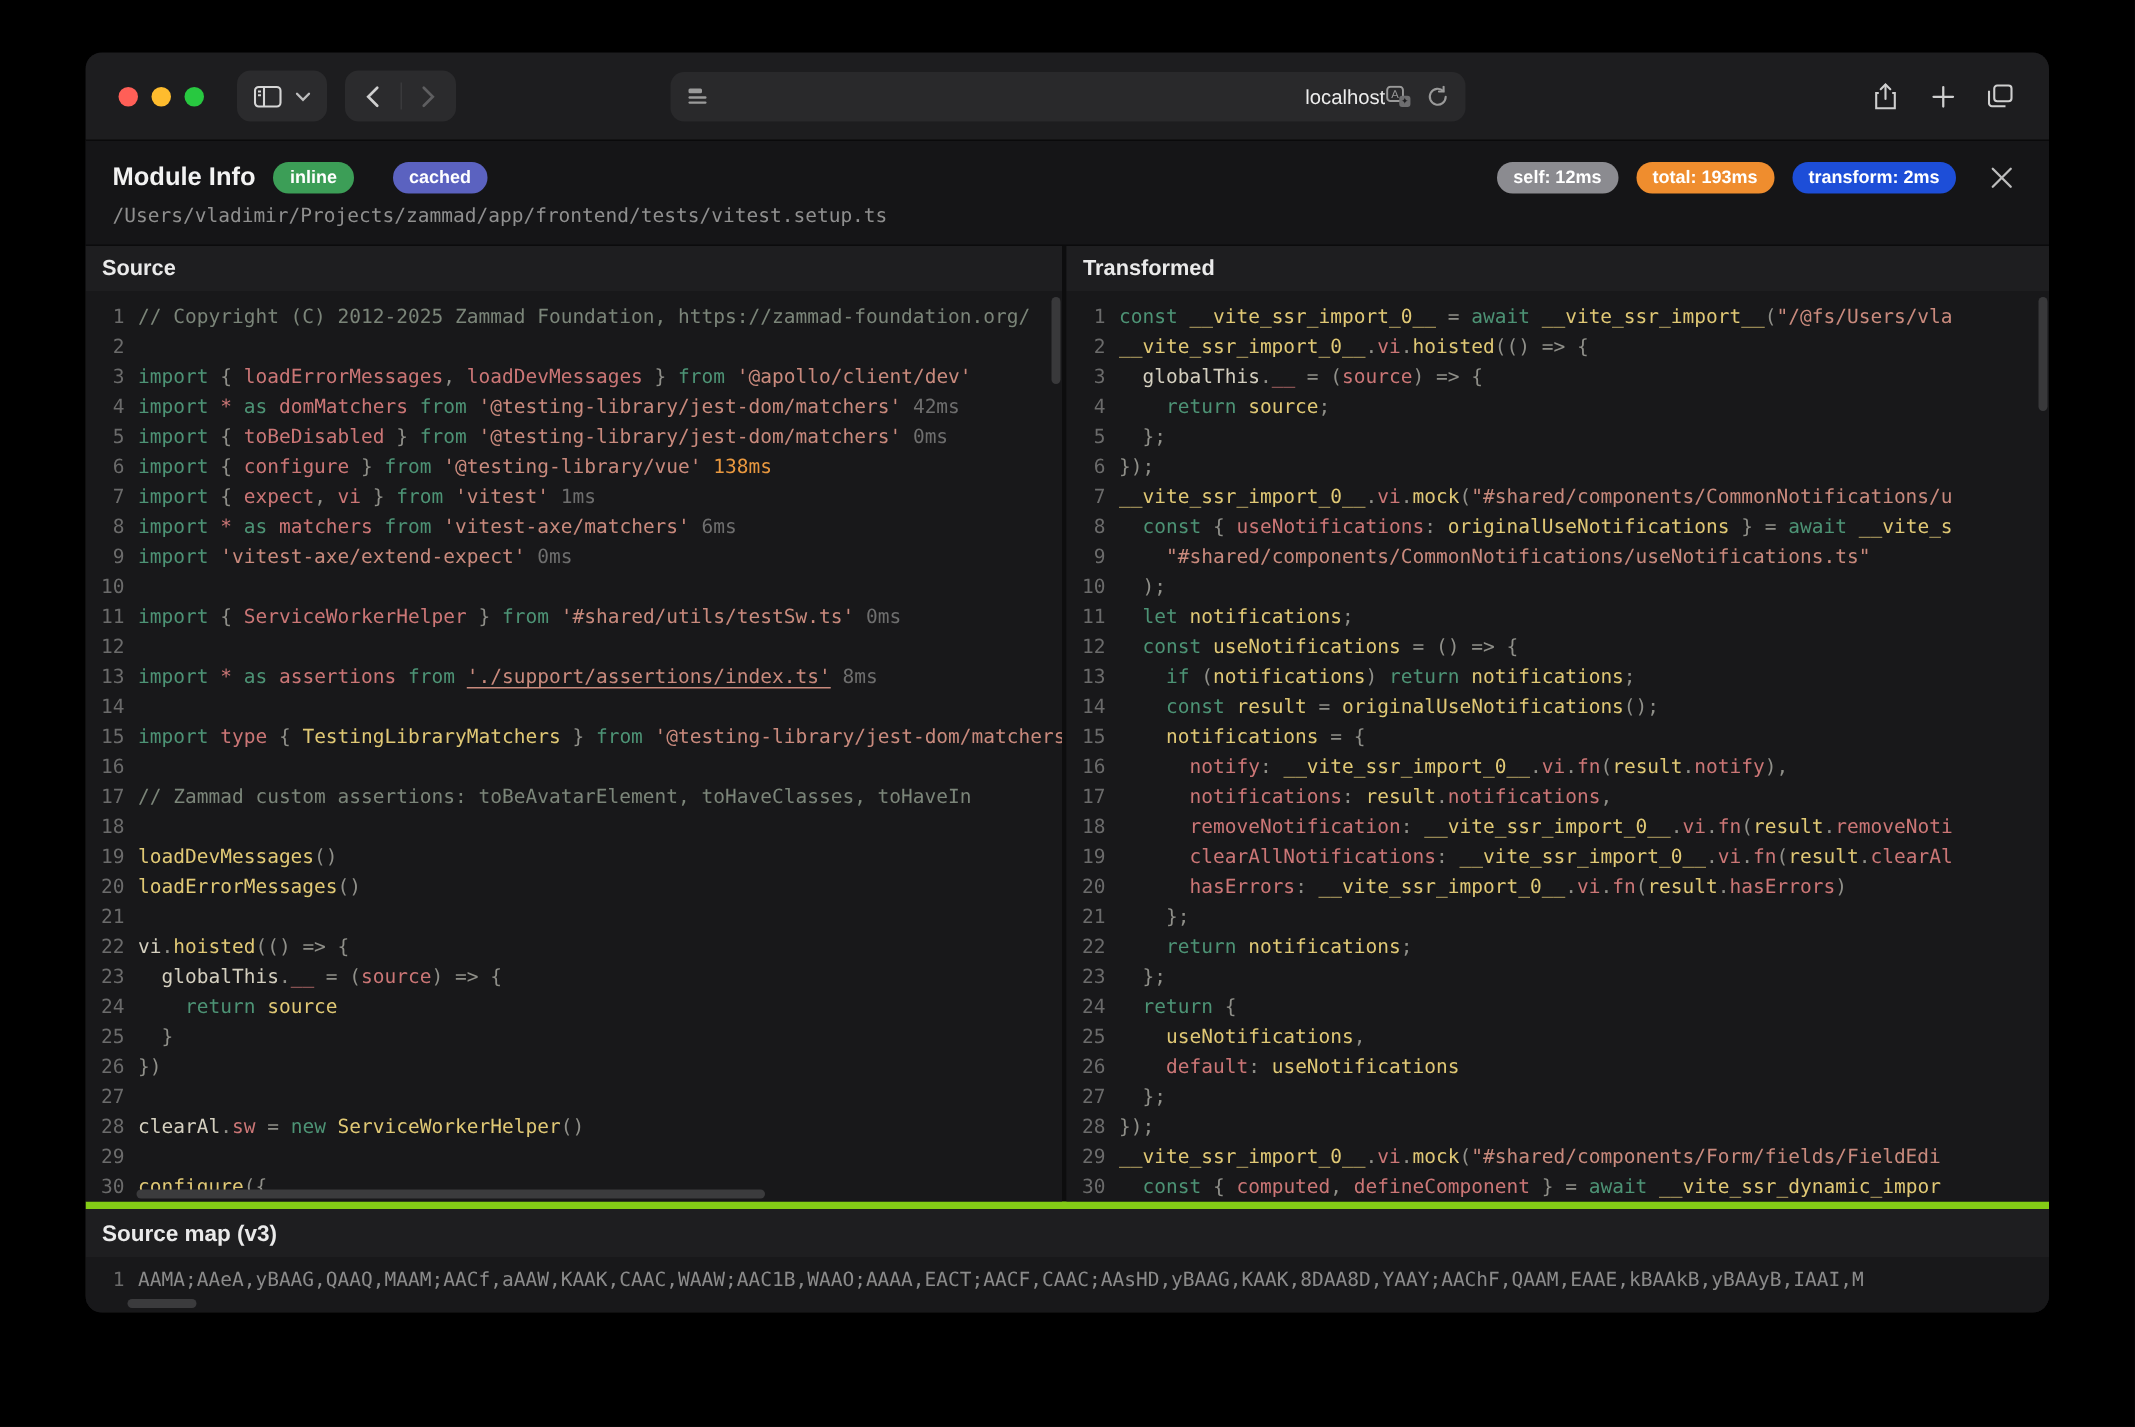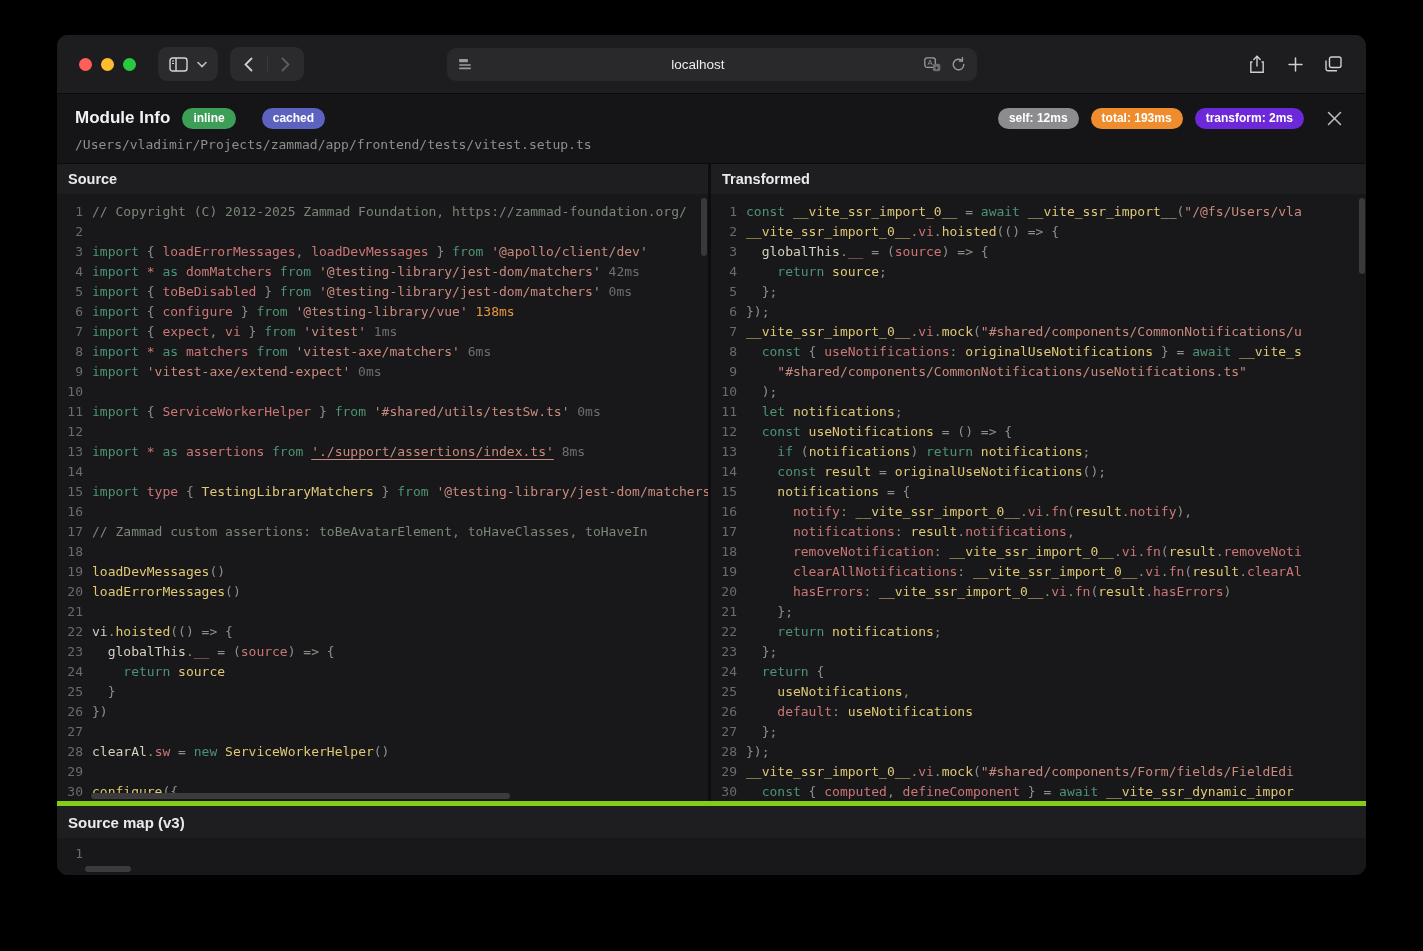--- a/index.html
+++ b/index.html
@@ -15,21 +15,21 @@
              align-items:center; padding:0 14px; gap:12px; position:relative;
              box-shadow:0 1px 0 #0a0a0b; }
   .traffic { display:flex; gap:9px; margin:0 10px 0 8px; }
   .light { width:13px; height:13px; border-radius:50%; }
   .tb-pill { background:#2b2b2d; border-radius:9px; height:34px; display:flex; align-items:center; }
   .sidebar-pill { padding:0 11px; gap:9px; }
   .nav-pill { width:74px; justify-content:space-evenly; }
   .nav-half { display:flex; align-items:center; justify-content:center; width:34px; height:100%; }
   .urlbar { position:absolute; left:50%; transform:translateX(-50%); width:530px; height:33px;
             background:#29292b; border-radius:9px; display:flex; align-items:center; padding:0 11px; }
-  .url-text { flex:1; text-align:center; color:#ececec; font-size:13.5px; }
+  .url-text { flex:1; text-align:right; color:#ececec; font-size:13.5px; }
   .url-right { display:flex; align-items:center; gap:10px; }
   .right-group { margin-left:auto; display:flex; align-items:center; gap:8px; margin-right:4px; }
   .tb-iconbtn { width:30px; height:30px; display:flex; align-items:center; justify-content:center; border-radius:6px; }
   svg { display:block; }
 
   
   .content { flex:1; display:flex; flex-direction:column; min-height:0; background:#151517; }
   .module-header { padding:13px 20px 11px 18px; flex-shrink:0; }
   .mh-row1 { display:flex; align-items:center; }
   .page-title { font-size:17px; font-weight:700; color:#f2f2f2; margin-right:12px; }
@@ -180,21 +180,21 @@
       <div class="mh-row1">
         <span class="page-title">Module Info</span>
         <span class="badges">
             <span class="badge" style="background: rgb(60, 158, 87);">inline</span>
             <span class="badge" style="background: rgb(91, 98, 192);">cached</span>
           </span>
         <span class="mh-spacer"></span>
         <span class="badges timing-badges">
             <span class="badge" style="background: rgb(139, 139, 144);">self: 12ms</span>
             <span class="badge" style="background: rgb(239, 141, 46);">total: 193ms</span>
-            <span class="badge" style="background: #6d28d9;">transform: 2ms</span>
+            <span class="badge" style="background: #1d4ed8;">transform: 2ms</span>
           </span>
         <span class="close-btn">
           <svg width="15" height="15" viewBox="0 0 15 15" stroke="#bdbdbd" stroke-width="1.5" stroke-linecap="round">
             <line x1="1.5" y1="1.5" x2="13.5" y2="13.5"></line>
               <line x1="13.5" y1="1.5" x2="1.5" y2="13.5"></line>
           </svg>
         </span>
       </div>
       <div class="module-path">/Users/vladimir/Projects/zammad/app/frontend/tests/vitest.setup.ts</div>
     </div>
@@ -279,18 +279,19 @@
           </div>
       </div>
     </div>
 
     <div class="sourcemap">
       <div class="sm-header">
         <span>Source map (v3)</span>
       </div>
       <div class="sm-body">
         <span class="sm-gutter">1</span>
+        <span class="sm-mappings">AAMA;AAeA,yBAAG,QAAQ,MAAM;AACf,aAAW,KAAK,CAAC,WAAW;AAC1B,WAAO;AAAA,EACT;AACF,CAAC;AAsHD,yBAAG,KAAK,8DAA8D,YAAY;AAChF,QAAM,EAAE,kBAAkB,yBAAyB,IAAI,M</span>
         <span class="hthumb sm-hthumb"></span>
       </div>
     </div>
 
   </div>
 </div>
 
 </body></html>

